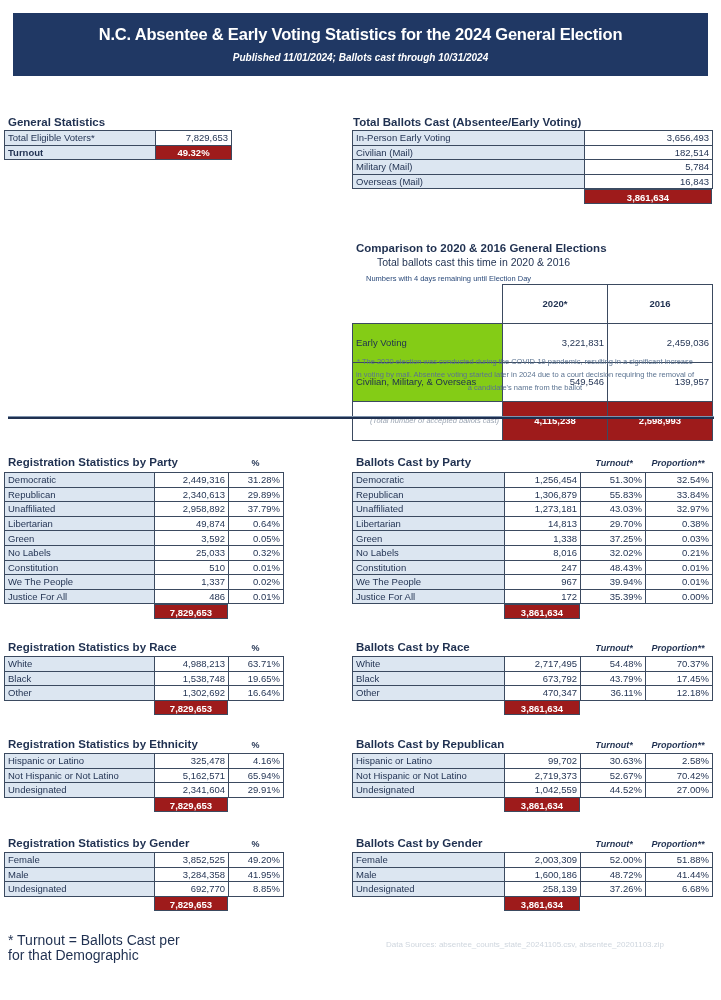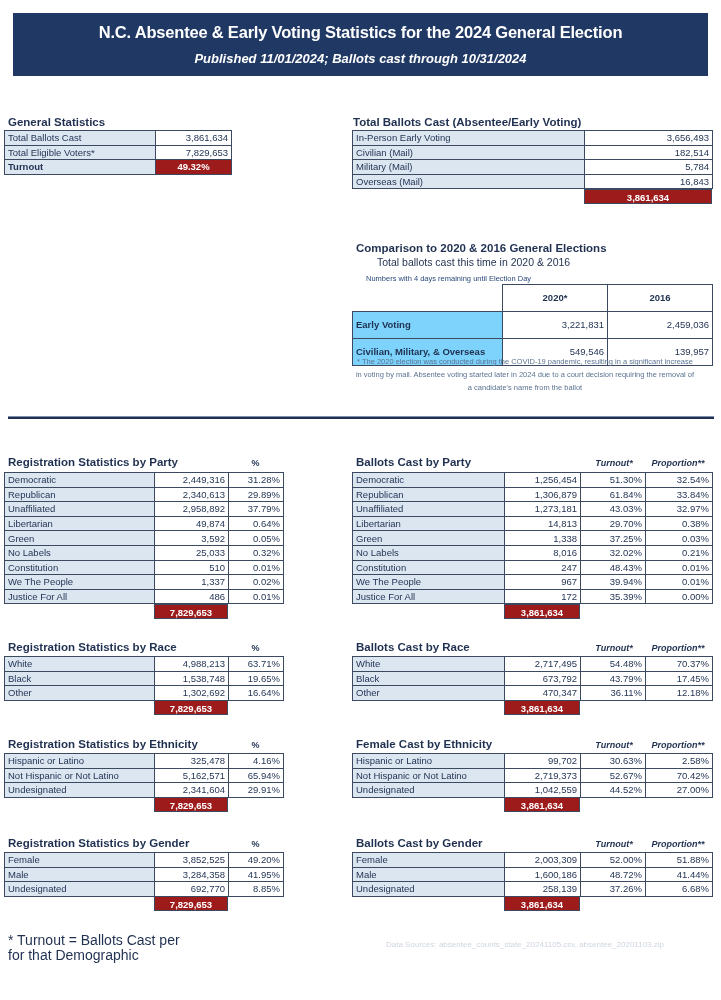--- a/index.html
+++ b/index.html
@@ -30,21 +30,21 @@
   .header-title {
     color: #ffffff;
     font-size: 16.5px;
     font-weight: bold;
     letter-spacing: -0.2px;
     line-height: 1;
     margin-bottom: 11px;
   }
   .header-sub {
     color: #ffffff;
-    font-size: 13px;
+    font-size: 10px;
     font-style: italic;
     font-weight: bold;
     line-height: 1;
     text-align: right;
   }
 
   
   .sec-title {
     position: absolute;
     font-size: 11.5px;
@@ -127,33 +127,33 @@
   }
   table.cmp {
     position: absolute;
     border-collapse: collapse;
     table-layout: fixed;
     font-size: 9.5px;
   }
   table.cmp td, table.cmp th {
     border: 1px solid #3b4a60;
     height: 19px;
-    padding: 6px 3px;
+    padding: 12px 3px;
     line-height: 14px;
     white-space: nowrap;
   }
   table.cmp th {
     background: #ffffff;
     font-size: 9.5px;
     font-weight: bold;
     text-align: center;
     color: #1f3050;
   }
   table.cmp td.nb { border: none; background: transparent; }
-  td.cmp-lbl { background: #7dd3fc; text-align: left; color: #1f3050; font-weight: bold; }
+  td.cmp-lbl { background: #84cc16; text-align: left; color: #1f3050; }
   td.cmp-num { background: #ffffff; text-align: right; color: #1f3050; }
   td.cmp-red {
     background: #9e1b1b; color: #ffffff;
     font-weight: bold; text-align: center;
   }
   td.cmp-foot {
     border: none; background: transparent;
     font-size: 7.5px; font-style: italic;
     color: #9aa4b2; text-align: right;
     padding-right: 4px;
@@ -205,24 +205,20 @@
 </div>
 
 <div class="sec-title" style="left:8px; top:116px;">General Statistics</div>
 <table class="dt" style="left:4px; top:130px; width:227px;">
   <colgroup>
       <col style="width:151px">
       <col style="width:76px">
     </colgroup>
   <tbody>
     <tr>
-      <td class="lbl">Total Ballots Cast</td>
-      <td class="num">3,861,634</td>
-    </tr>
-    <tr>
       <td class="lbl">Total Eligible Voters*</td>
       <td class="num">7,829,653</td>
     </tr>
     <tr>
       <td class="lbl" style="font-weight:bold;margin-top:28px;">Turnout</td>
       <td style="background:#9e1b1b;color:#fff;font-weight:bold;text-align:center;margin-top:48px;">49.32%</td>
     </tr>
   </tbody>
 </table>
 
@@ -271,20 +267,25 @@
     </tr>
     <tr>
       <td class="cmp-lbl">Early Voting</td>
       <td class="cmp-num">3,221,831</td>
       <td class="cmp-num">2,459,036</td>
     </tr>
     <tr>
       <td class="cmp-lbl">Civilian, Military, &amp; Overseas</td>
       <td class="cmp-num">549,546</td>
       <td class="cmp-num">139,957</td>
+    </tr>
+    <tr>
+      <td class="cmp-foot">(Total number of accepted ballots cast)</td>
+      <td class="cmp-red">4,115,238</td>
+      <td class="cmp-red">2,598,993</td>
     </tr>
   </tbody>
 </table>
 
 <div class="star-note" style="left:355px; top:355px;">* The 2020 election was conducted during the COVID-19 pandemic, resulting in a significant increase in voting by mail. Absentee voting started later in 2024 due to a court decision requiring the removal of a candidate's name from the ballot</div>
 
 <div class="divider"></div>
 
 <div class="sec-title" style="left:8px; top:456px;">Registration Statistics by Party</div>
 <div class="col-hdr" style="left:228px; top:458px; width:55px;">%</div>
@@ -357,21 +358,21 @@
   <tbody>
       <tr>
         <td class="lbl">Democratic</td>
         <td class="num">1,256,454</td>
         <td class="pct">51.30%</td>
         <td class="pct">32.54%</td>
       </tr>
       <tr>
         <td class="lbl">Republican</td>
         <td class="num">1,306,879</td>
-        <td class="pct">61.84%</td>
+        <td class="pct">55.83%</td>
         <td class="pct">33.84%</td>
       </tr>
       <tr>
         <td class="lbl">Unaffiliated</td>
         <td class="num">1,273,181</td>
         <td class="pct">43.03%</td>
         <td class="pct">32.97%</td>
       </tr>
       <tr>
         <td class="lbl">Libertarian</td>
@@ -495,21 +496,21 @@
       </tr>
       <tr>
         <td class="lbl">Undesignated</td>
         <td class="num">2,341,604</td>
         <td class="pct">29.91%</td>
       </tr>
     </tbody>
 </table>
 <div class="total-bar" style="left:154px; top:797px; width:74px;">7,829,653</div>
 
-<div class="sec-title" style="left:356px; top:738px;">Female Cast by Ethnicity</div>
+<div class="sec-title" style="left:356px; top:738px;">Ballots Cast by Republican</div>
 <div class="col-hdr ital" style="left:578px; top:740px; width:72px;">Turnout*</div>
 <div class="col-hdr ital" style="left:642px; top:740px; width:72px;">Proportion**</div>
 <table class="dt" id="bal-eth" style="left:352px; top:753px; width:360px;">
   <colgroup>
       <col style="width:152px">
       <col style="width:76px">
       <col style="width:65px">
       <col style="width:67px">
     </colgroup>
   <tbody>

